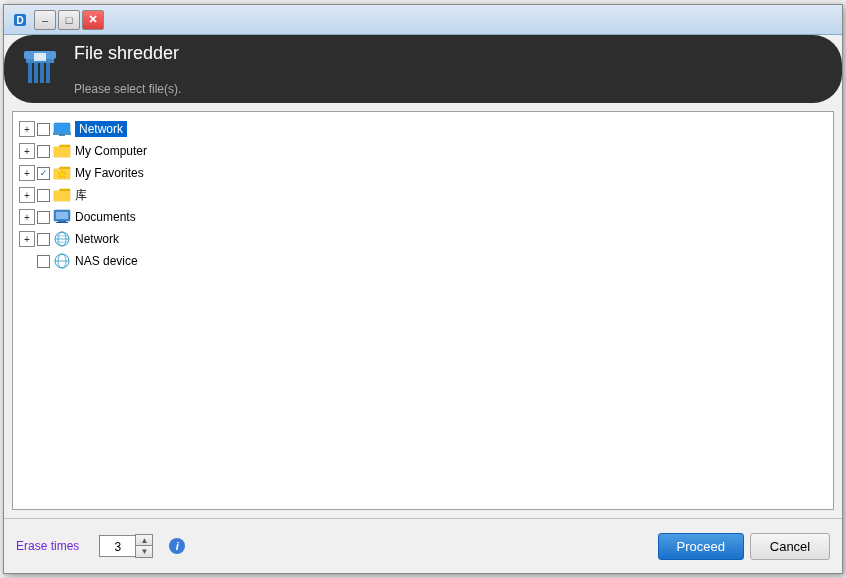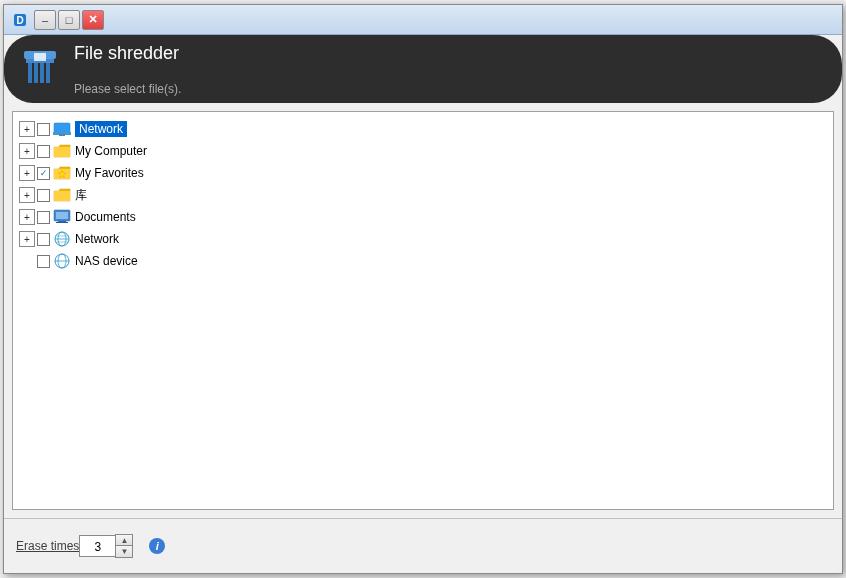--- a/index.html
+++ b/index.html
@@ -174,23 +174,22 @@
       height: 55px;
       background: #f0f0f0;
       border-top: 1px solid #c0c0c0;
       display: flex;
       align-items: center;
       padding: 0 12px;
       flex-shrink: 0;
     }
     .erase-label {
       font-size: 12px;
-      color: #404040;
-      margin-right: 0;
-      text-decoration: underline;
+      color: #6d28d9;
+      margin-right: 20px;
     }
     .spinner-input {
       display: flex;
       align-items: center;
     }
     .spinner-value {
       width: 36px;
       height: 22px;
       border: 1px solid #888;
       border-right: none;
@@ -404,14 +403,18 @@
     <div class="spinner-input">
       <div class="spinner-value">3</div>
       <div class="spinner-arrows">
         <div class="spinner-arrow">▲</div>
         <div class="spinner-arrow">▼</div>
       </div>
     </div>
     <div class="info-area">
       <div class="info-icon">i</div>
     </div>
+    <div class="action-buttons">
+      <button class="btn-proceed">Proceed</button>
+      <button class="btn-cancel">Cancel</button>
+    </div>
   </div>
 </div>
 
 </body></html>

